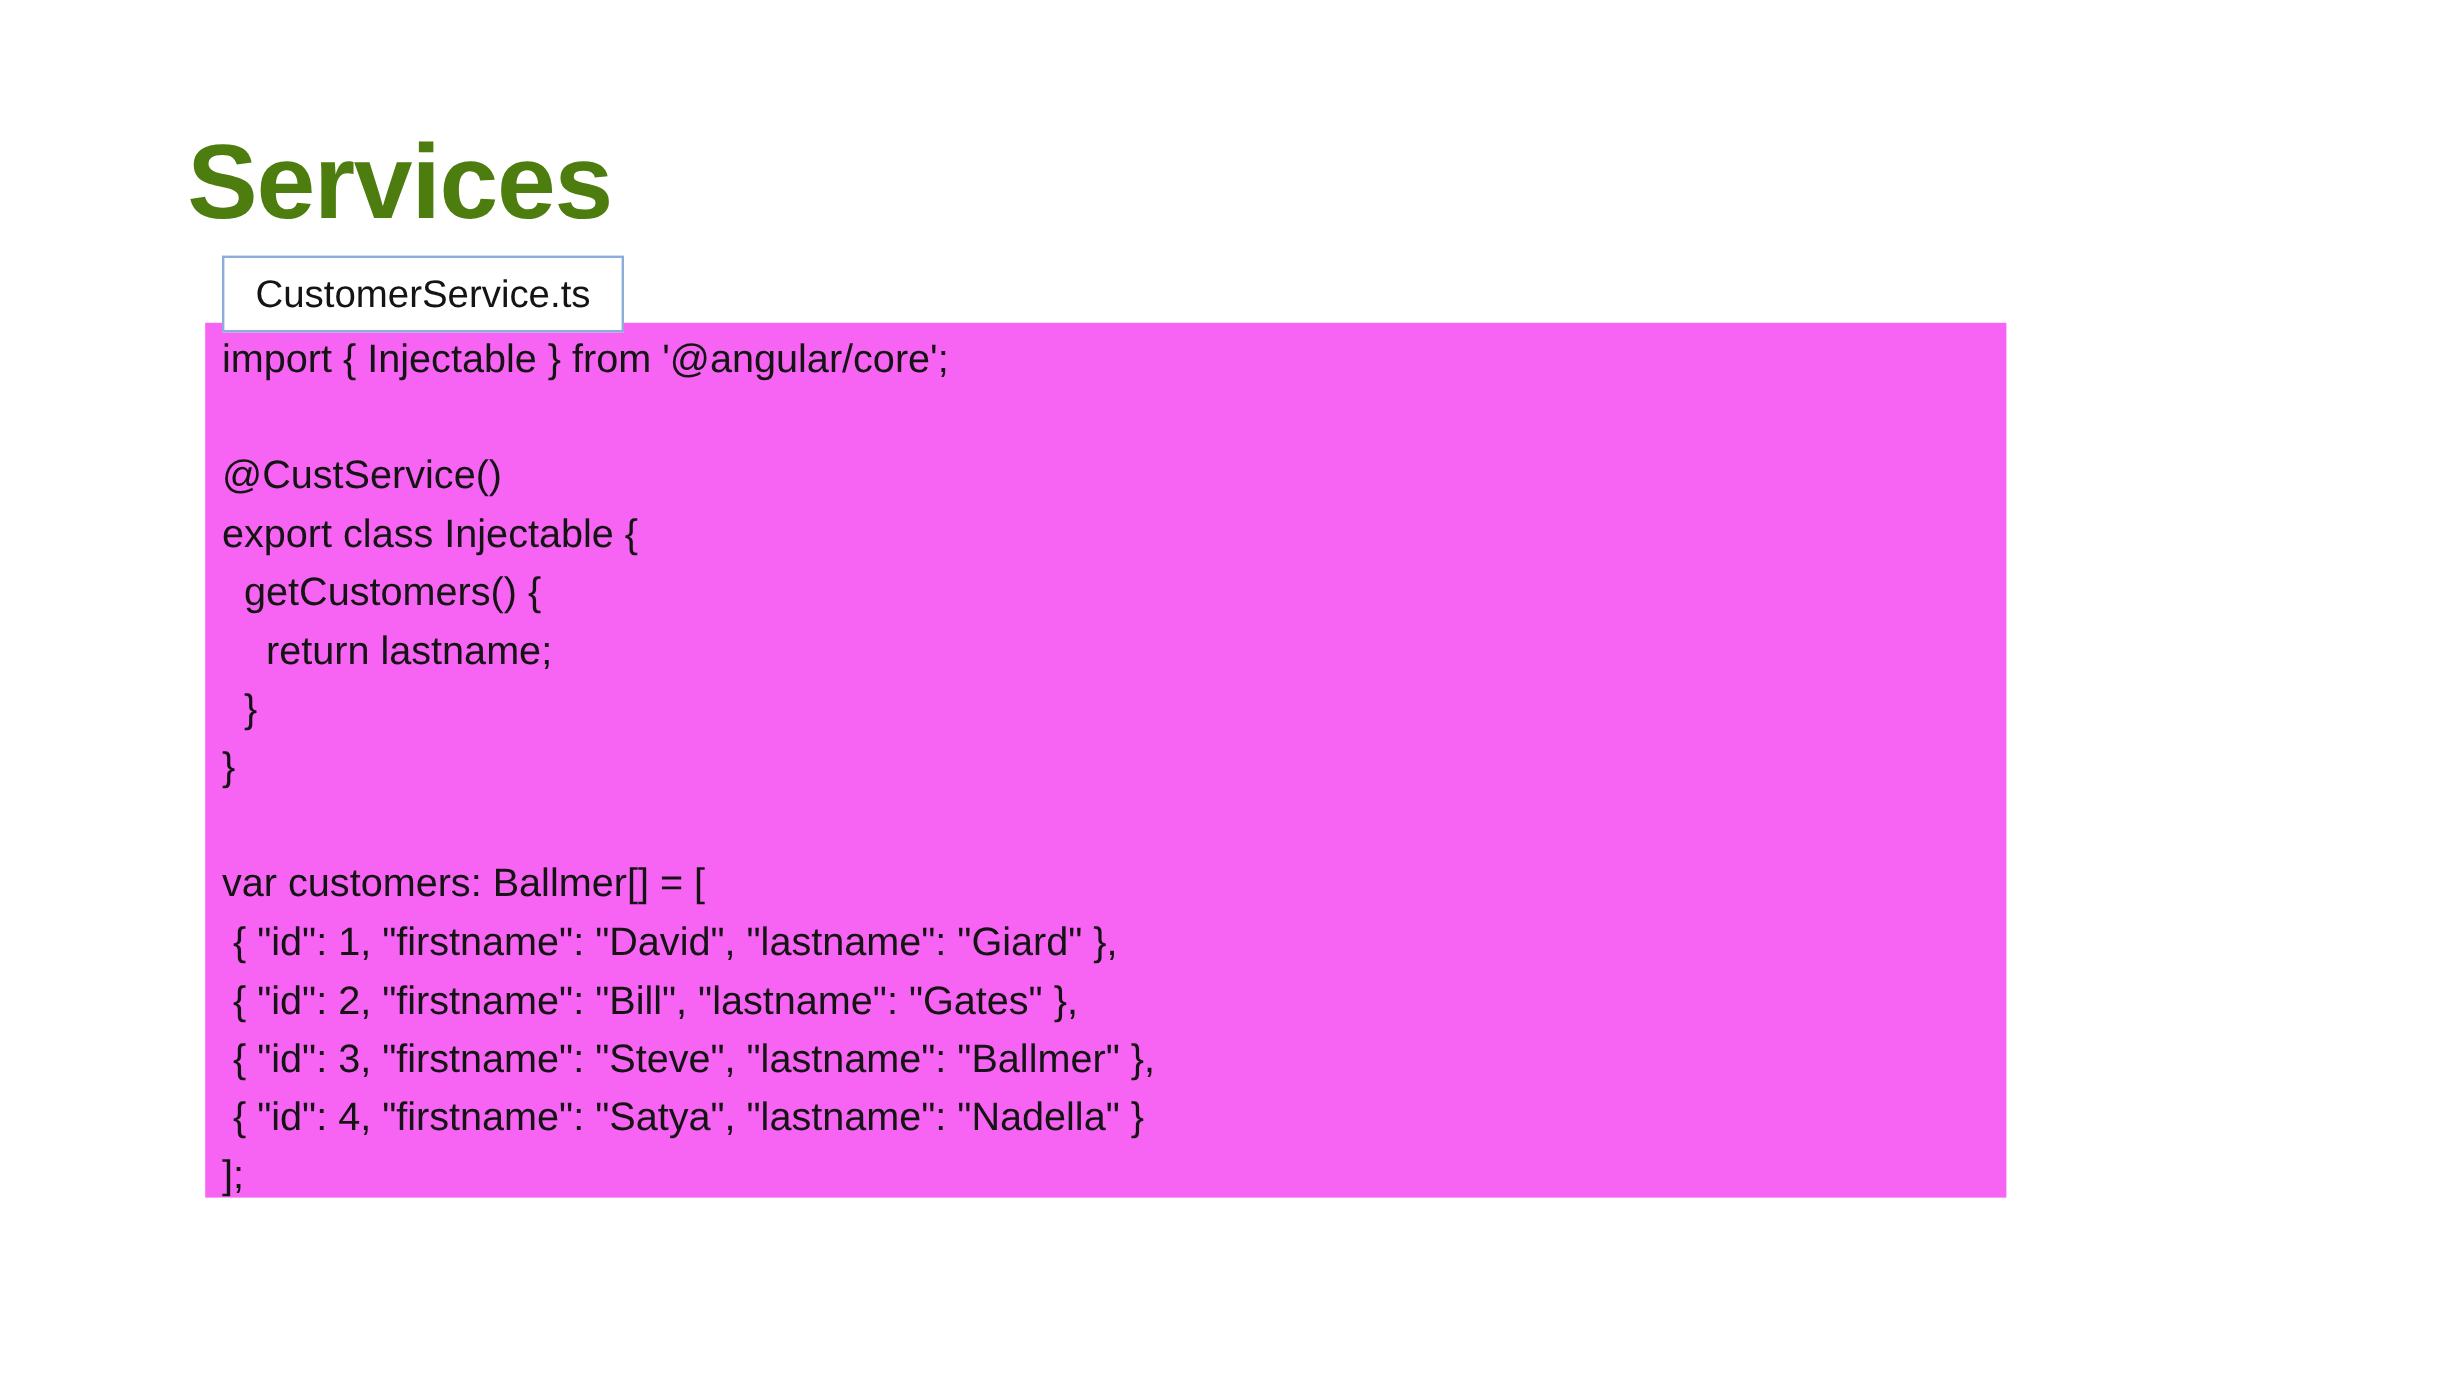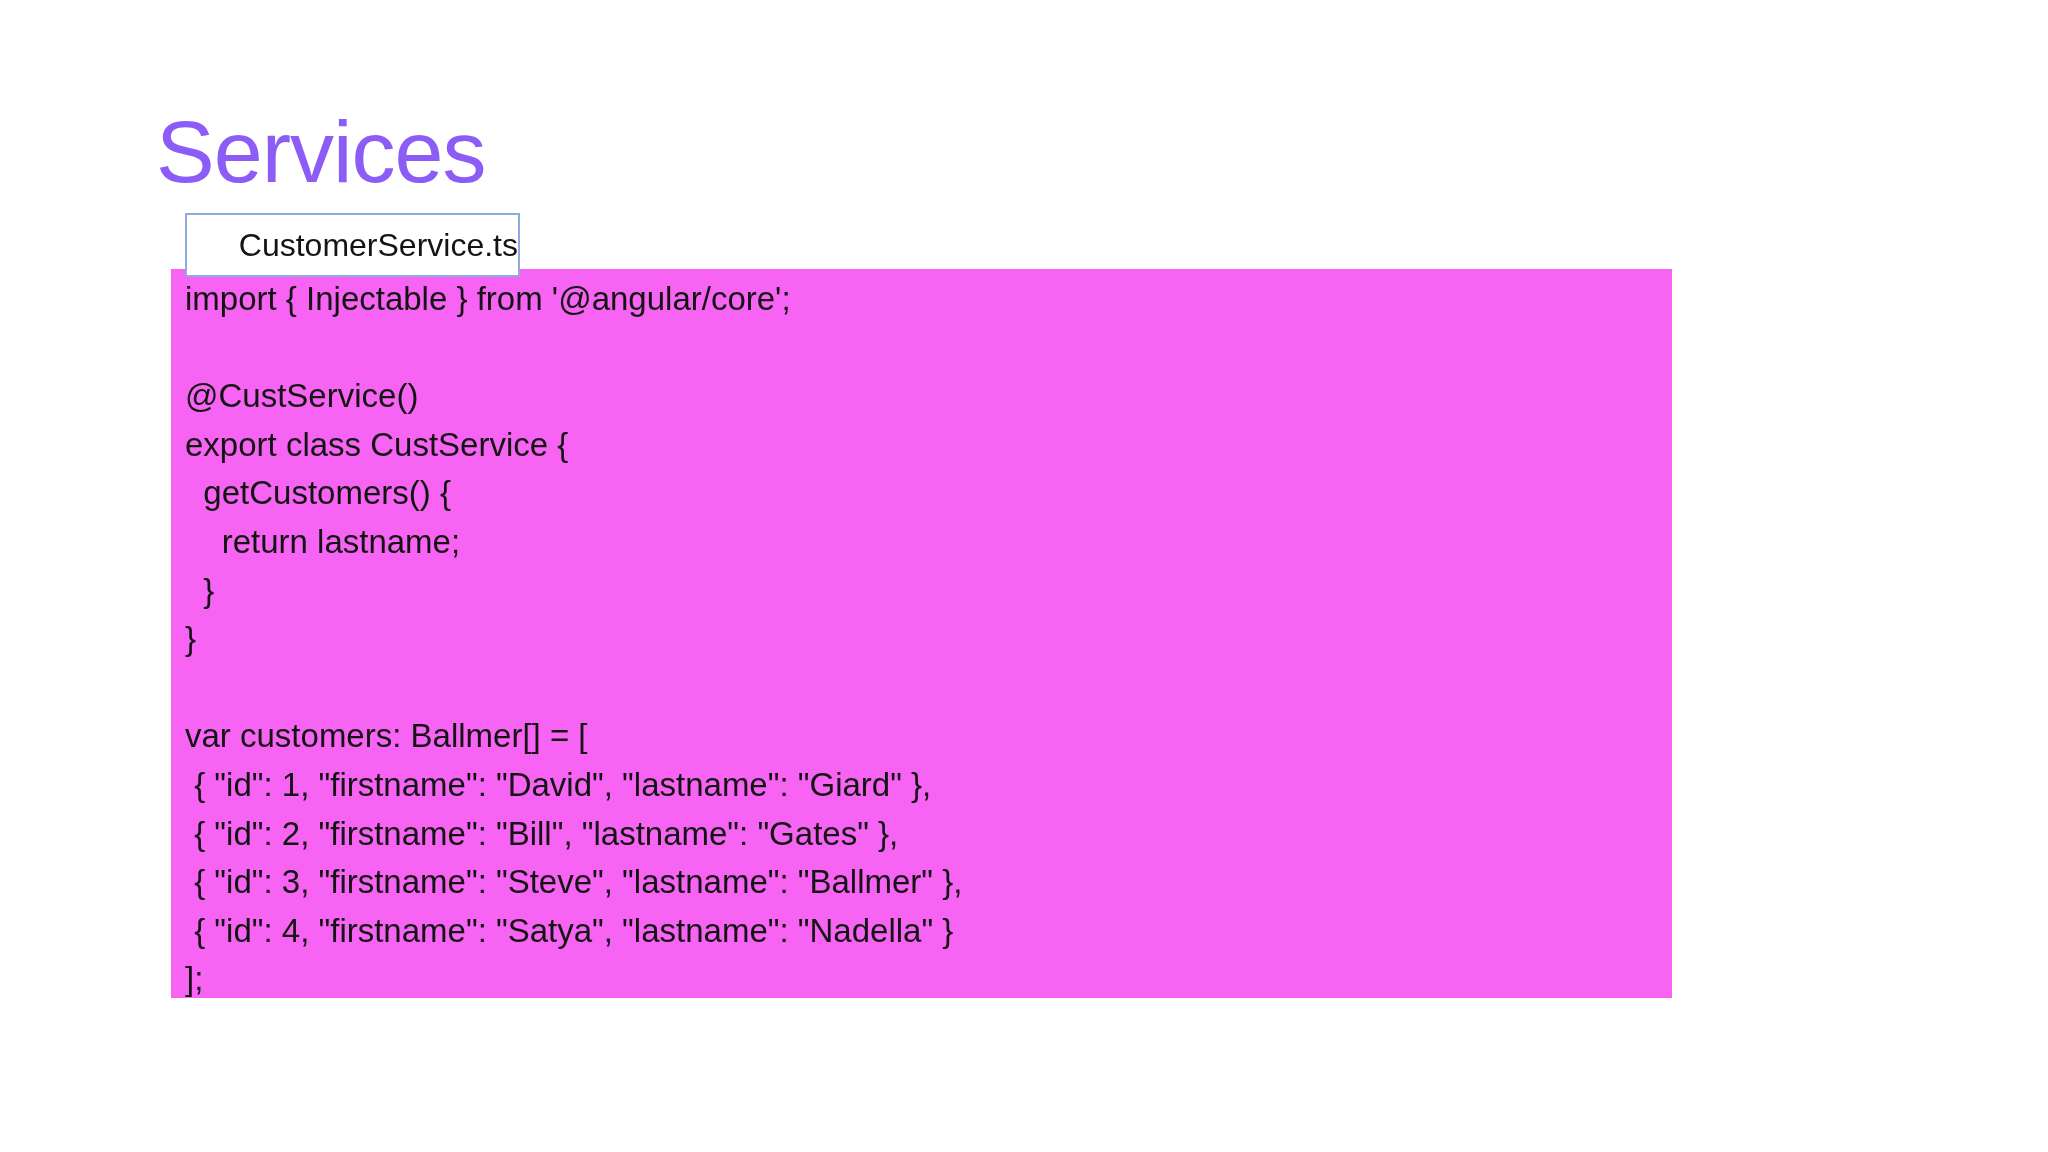--- a/index.html
+++ b/index.html
@@ -14,37 +14,37 @@
     background: #ffffff;
     overflow: hidden;
     font-family: "Liberation Sans", sans-serif;
   }
   .slide-title {
     position: absolute;
     left: 156px;
     top: 104px;
     font-size: 88px;
     line-height: 1.1;
-    font-weight: 400;
+    font-weight: 700;
     letter-spacing: -1px;
-    color: #8b5cf6;
+    color: #4d7c0f;
     white-space: nowrap;
   }
   .file-label {
     position: absolute;
     left: 185px;
     top: 213px;
     width: 335px;
     height: 64px;
     box-sizing: border-box;
     background: #ffffff;
     border: 2px solid #8cacdc;
     display: flex;
     align-items: center;
-    justify-content: flex-end;
+    justify-content: center;
     font-size: 32px;
     color: #141414;
     z-index: 2;
     white-space: nowrap;
   }
   .code-block {
     position: absolute;
     left: 171px;
     top: 269px;
     width: 1501px;
@@ -70,21 +70,21 @@
   <div class="slide-title">Services</div>
 
   <div class="file-label">
     <span>CustomerService.ts</span>
   </div>
 
   <div class="code-block">
     <div class="code-line">import { Injectable } from '@angular/core';</div>
     <div class="code-line"></div>
     <div class="code-line">@CustService()</div>
-    <div class="code-line">export class CustService {</div>
+    <div class="code-line">export class Injectable {</div>
     <div class="code-line">  getCustomers() {</div>
     <div class="code-line">    return lastname;</div>
     <div class="code-line">  }</div>
     <div class="code-line">}</div>
     <div class="code-line"></div>
     <div class="code-line">var customers: Ballmer[] = [</div>
     <div class="code-line"> { "id": 1, "firstname": "David", "lastname": "Giard" },</div>
     <div class="code-line"> { "id": 2, "firstname": "Bill", "lastname": "Gates" },</div>
     <div class="code-line"> { "id": 3, "firstname": "Steve", "lastname": "Ballmer" },</div>
     <div class="code-line"> { "id": 4, "firstname": "Satya", "lastname": "Nadella" }</div>

